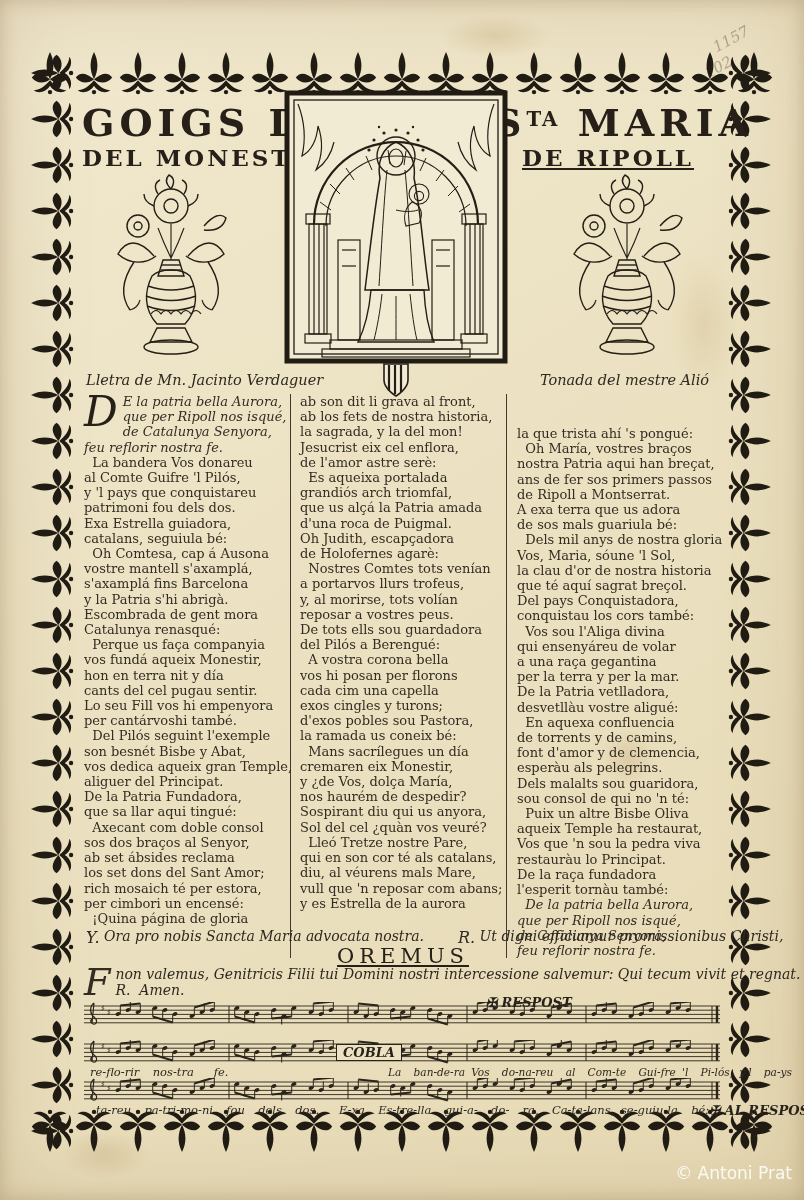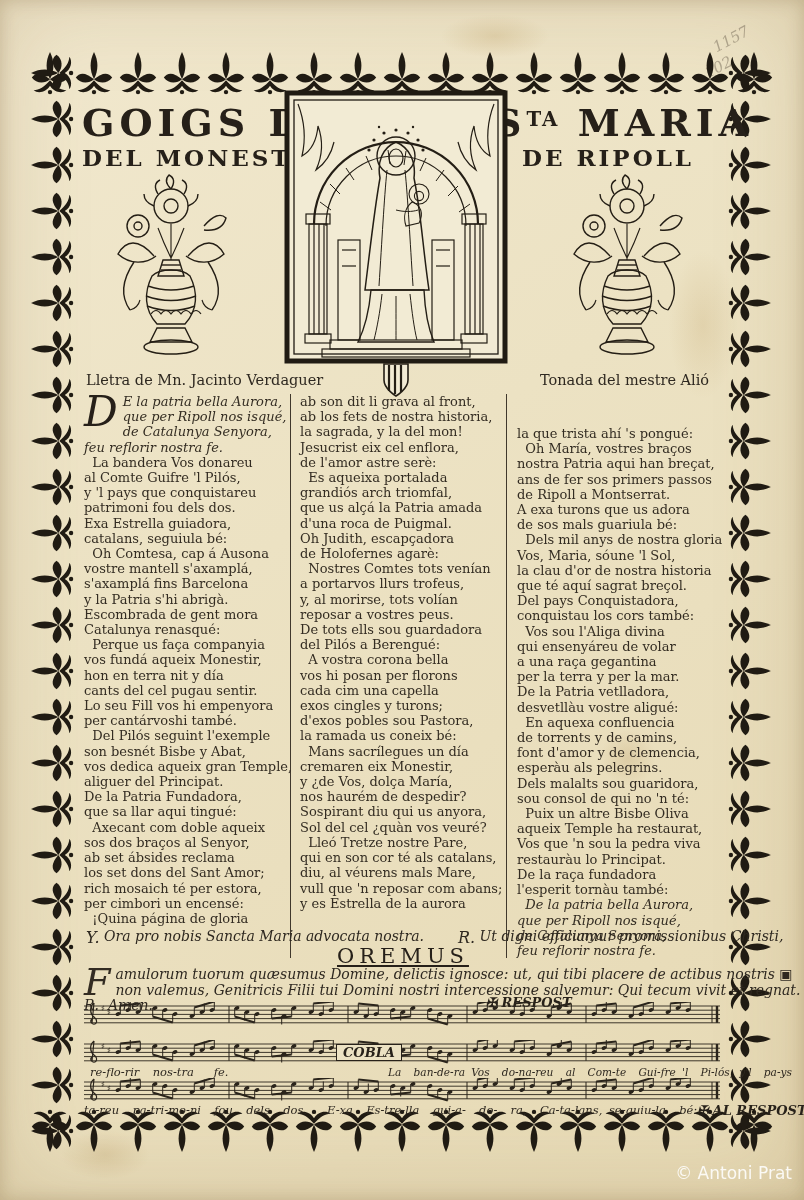--- a/index.html
+++ b/index.html
@@ -14,21 +14,21 @@
   .bs{display:flex; overflow:hidden; align-items:center; justify-content:space-between;}
   .bs svg{flex:0 0 auto;}
   .bs.vert{flex-direction:column;}
   .rot-l svg{transform:rotate(-90deg);}
   .rot-r svg{transform:rotate(90deg);}
   .rot-b svg{transform:rotate(180deg);}
   
   .t-big{font-size:38px;font-weight:bold;letter-spacing:5px;text-align:center;color:#262019;white-space:nowrap;}
   .t-sub{font-size:23px;font-weight:bold;letter-spacing:3px;text-align:center;color:#262019;white-space:nowrap;}
   .sup{font-size:.52em;vertical-align:.5em;letter-spacing:2px;}
-  .caption{font-size:14.5px;color:#2e2820;white-space:nowrap;text-align:right;}
+  .caption{font-size:14.5px;font-style:italic;color:#2e2820;white-space:nowrap;text-align:right;}
   
   .cols{display:flex;}
   .col{font-size:13px;line-height:15.2px;}
   .col .line{white-space:pre;}
   .it{font-style:italic;}
   .dropcap{float:left;font-size:42px;font-style:italic;line-height:31px;height:30px;padding:2px 5px 0 0;color:#262019;}
   .c1{width:198px;padding-right:8px;border-right:1px solid #40382c;}
   .c2{width:202px;padding-left:9px;padding-right:4px;border-right:1px solid #40382c;}
   .c3{width:202px;padding-left:10px;margin-top:32px;}
   
@@ -323,21 +323,21 @@
         <use href="#palm"></use>
       </svg>
       <svg width="40" height="46" viewBox="0 0 44 50">
         <use href="#palm"></use>
       </svg>
     </div>
 
   <div class="abs t-big" style="left:82px;top:100px;width:226px;"><span>GOIGS  DE</span></div>
   <div class="abs t-sub" style="left:82px;top:144px;width:226px;">DEL MONESTIR</div>
   <div class="abs t-big" style="left:494px;top:100px;width:228px;"><span>S</span><span class="sup">TA</span><span> MARIA</span></div>
-  <div class="abs t-sub" style="left:494px;top:144px;width:228px;">DE RIPOLL</div>
+  <div class="abs t-sub" style="left:494px;top:144px;width:228px;text-decoration:underline;">DE RIPOLL</div>
 
   <div class="abs" style="left:284px;top:90px;width:224px;height:310px;">
     <svg width="224" height="310" viewBox="0 0 224 310">
       <rect x="3" y="3" width="218" height="268" fill="#f2ebd4" stroke="#201b13" stroke-width="5"></rect>
       <rect x="10" y="10" width="204" height="254" fill="none" stroke="#201b13" stroke-width="1.3"></rect>
 
       <path d="M30,134 A82,82 0 0 1 194,134" fill="none" stroke="#241e15" stroke-width="2.2"></path>
       <path d="M42,136 A70,70 0 0 1 182,136" fill="none" stroke="#241e15" stroke-width="1.2"></path>
       <g stroke="#241e15" stroke-width="1">
         <line x1="36" y1="112" x2="47" y2="120"></line>
@@ -494,21 +494,21 @@
           <div class="line">hon en terra nit y día</div>
           <div class="line">cants del cel pugau sentir.</div>
           <div class="line">Lo seu Fill vos hi empenyora</div>
           <div class="line">per cantárvoshi també.</div>
           <div class="line">  Del Pilós seguint l'exemple</div>
           <div class="line">son besnét Bisbe y Abat,</div>
           <div class="line">vos dedica aqueix gran Temple,</div>
           <div class="line">aliguer del Principat.</div>
           <div class="line">De la Patria Fundadora,</div>
           <div class="line">que sa llar aqui tingué:</div>
-          <div class="line">  Axecant com doble aqueix</div>
+          <div class="line">  Axecant com doble consol</div>
           <div class="line">sos dos braços al Senyor,</div>
           <div class="line">ab set ábsides reclama</div>
           <div class="line">los set dons del Sant Amor;</div>
           <div class="line">rich mosaich té per estora,</div>
           <div class="line">per cimbori un encensé:</div>
           <div class="line">  ¡Quina página de gloria</div>
         </div>
     </div>
     <div class="col c2">
       <div>
@@ -548,21 +548,21 @@
           <div class="line">y es Estrella de la aurora</div>
         </div>
     </div>
     <div class="col c3">
       <div>
           <div class="line">la que trista ahí 's pongué:</div>
           <div class="line">  Oh María, vostres braços</div>
           <div class="line">nostra Patria aqui han breçat,</div>
           <div class="line">ans de fer sos primers passos</div>
           <div class="line">de Ripoll a Montserrat.</div>
-          <div class="line">A exa turons que us adora</div>
+          <div class="line">A exa terra que us adora</div>
           <div class="line">de sos mals guariula bé:</div>
           <div class="line">  Dels mil anys de nostra gloria</div>
           <div class="line">Vos, Maria, sóune 'l Sol,</div>
           <div class="line">la clau d'or de nostra historia</div>
           <div class="line">que té aquí sagrat breçol.</div>
           <div class="line">Del pays Conquistadora,</div>
           <div class="line">conquistau los cors també:</div>
           <div class="line">  Vos sou l'Aliga divina</div>
           <div class="line">qui ensenyáreu de volar</div>
           <div class="line">a una raça gegantina</div>
@@ -592,21 +592,20 @@
   <div class="abs versline" style="left:86px;top:928px;width:636px;">
     <span style="font-size:16px;">Y.</span>
     <span> Ora pro nobis Sancta Maria advocata nostra.</span>
     <span style="margin-left:34px;font-size:16px;">R.</span>
     <span> Ut digni efficiamur promissionibus Christi,</span>
   </div>
   <div class="abs oremus" style="left:84px;top:944px;width:638px;text-decoration:underline;">OREMUS</div>
 
   <div class="abs" style="left:84px;top:967px;width:638px;">
     <span class="pcap">F</span>
-    <div class="pline">amulorum tuorum quæsumus Domine, delictis ignosce: ut, qui tibi placere de actibus nostris ▣</div>
     <div class="pline">non valemus, Genitricis Filii tui Domini nostri intercessione salvemur: Qui tecum vivit et regnat. ▣ ▣ ▣</div>
     <div class="pline">R.  Amen.</div>
   </div>
 
   <div class="abs mlabel" style="left:486px;top:995px;">✠ RESPOST</div>
 
   <div class="abs" style="left:84px;top:1002px;width:638px;height:112px;">
     <svg class="abs" style="left:0;top:0;" width="636" height="26" viewBox="0 0 636 26">
         <line x1="0" y1="4" x2="636" y2="4" stroke="#2a241b" stroke-width="0.9"></line>
         <line x1="0" y1="8.2" x2="636" y2="8.2" stroke="#2a241b" stroke-width="0.9"></line>
@@ -969,21 +968,21 @@
         <ellipse cx="584" cy="10" rx="2.5" ry="1.8" fill="#2a241b" transform="rotate(-18 584 10)"></ellipse>
         <line x1="586.3" y1="10" x2="586.3" y2="1.5" stroke="#2a241b" stroke-width="1"></line>
         <ellipse cx="594" cy="6" rx="2.5" ry="1.8" fill="#2a241b" transform="rotate(-18 594 6)"></ellipse>
         <line x1="596.3" y1="6" x2="596.3" y2="-2.5" stroke="#2a241b" stroke-width="1"></line>
         <ellipse cx="604" cy="8" rx="2.5" ry="1.8" fill="#2a241b" transform="rotate(-18 604 8)"></ellipse>
         <line x1="606.3" y1="8" x2="606.3" y2="-0.5" stroke="#2a241b" stroke-width="1"></line>
         <line x1="586.3" y1="1.5" x2="606.3" y2="-0.5" stroke="#2a241b" stroke-width="2"></line>
         <line x1="628" y1="4" x2="628" y2="20.8" stroke="#2a241b" stroke-width="1"></line>
         <line x1="633" y1="4" x2="633" y2="20.8" stroke="#2a241b" stroke-width="2.4"></line>
       </svg>
-    <div class="abs lyr3row" style="left:0;top:101px;">
+    <div class="abs lyr3row" style="left:12px;top:101px;">
       <span class="lyr">ta-reu  pa-tri-mo-ni  fou  dels  dos.   E-xa  Es-tre-lla  gui-a-  do-  ra,  Ca-ta-lans, se-guiu-la  bé:</span>
       <span class="mlabel">✠ AL RESPOST</span>
     </div>
 
     <div class="abs mlabel cobla" style="left:252px;top:42px;">COBLA</div>
   </div>
 
   <div class="abs watermark" style="right:12px;top:1163px;">© Antoni Prat</div>
 
 </div>

